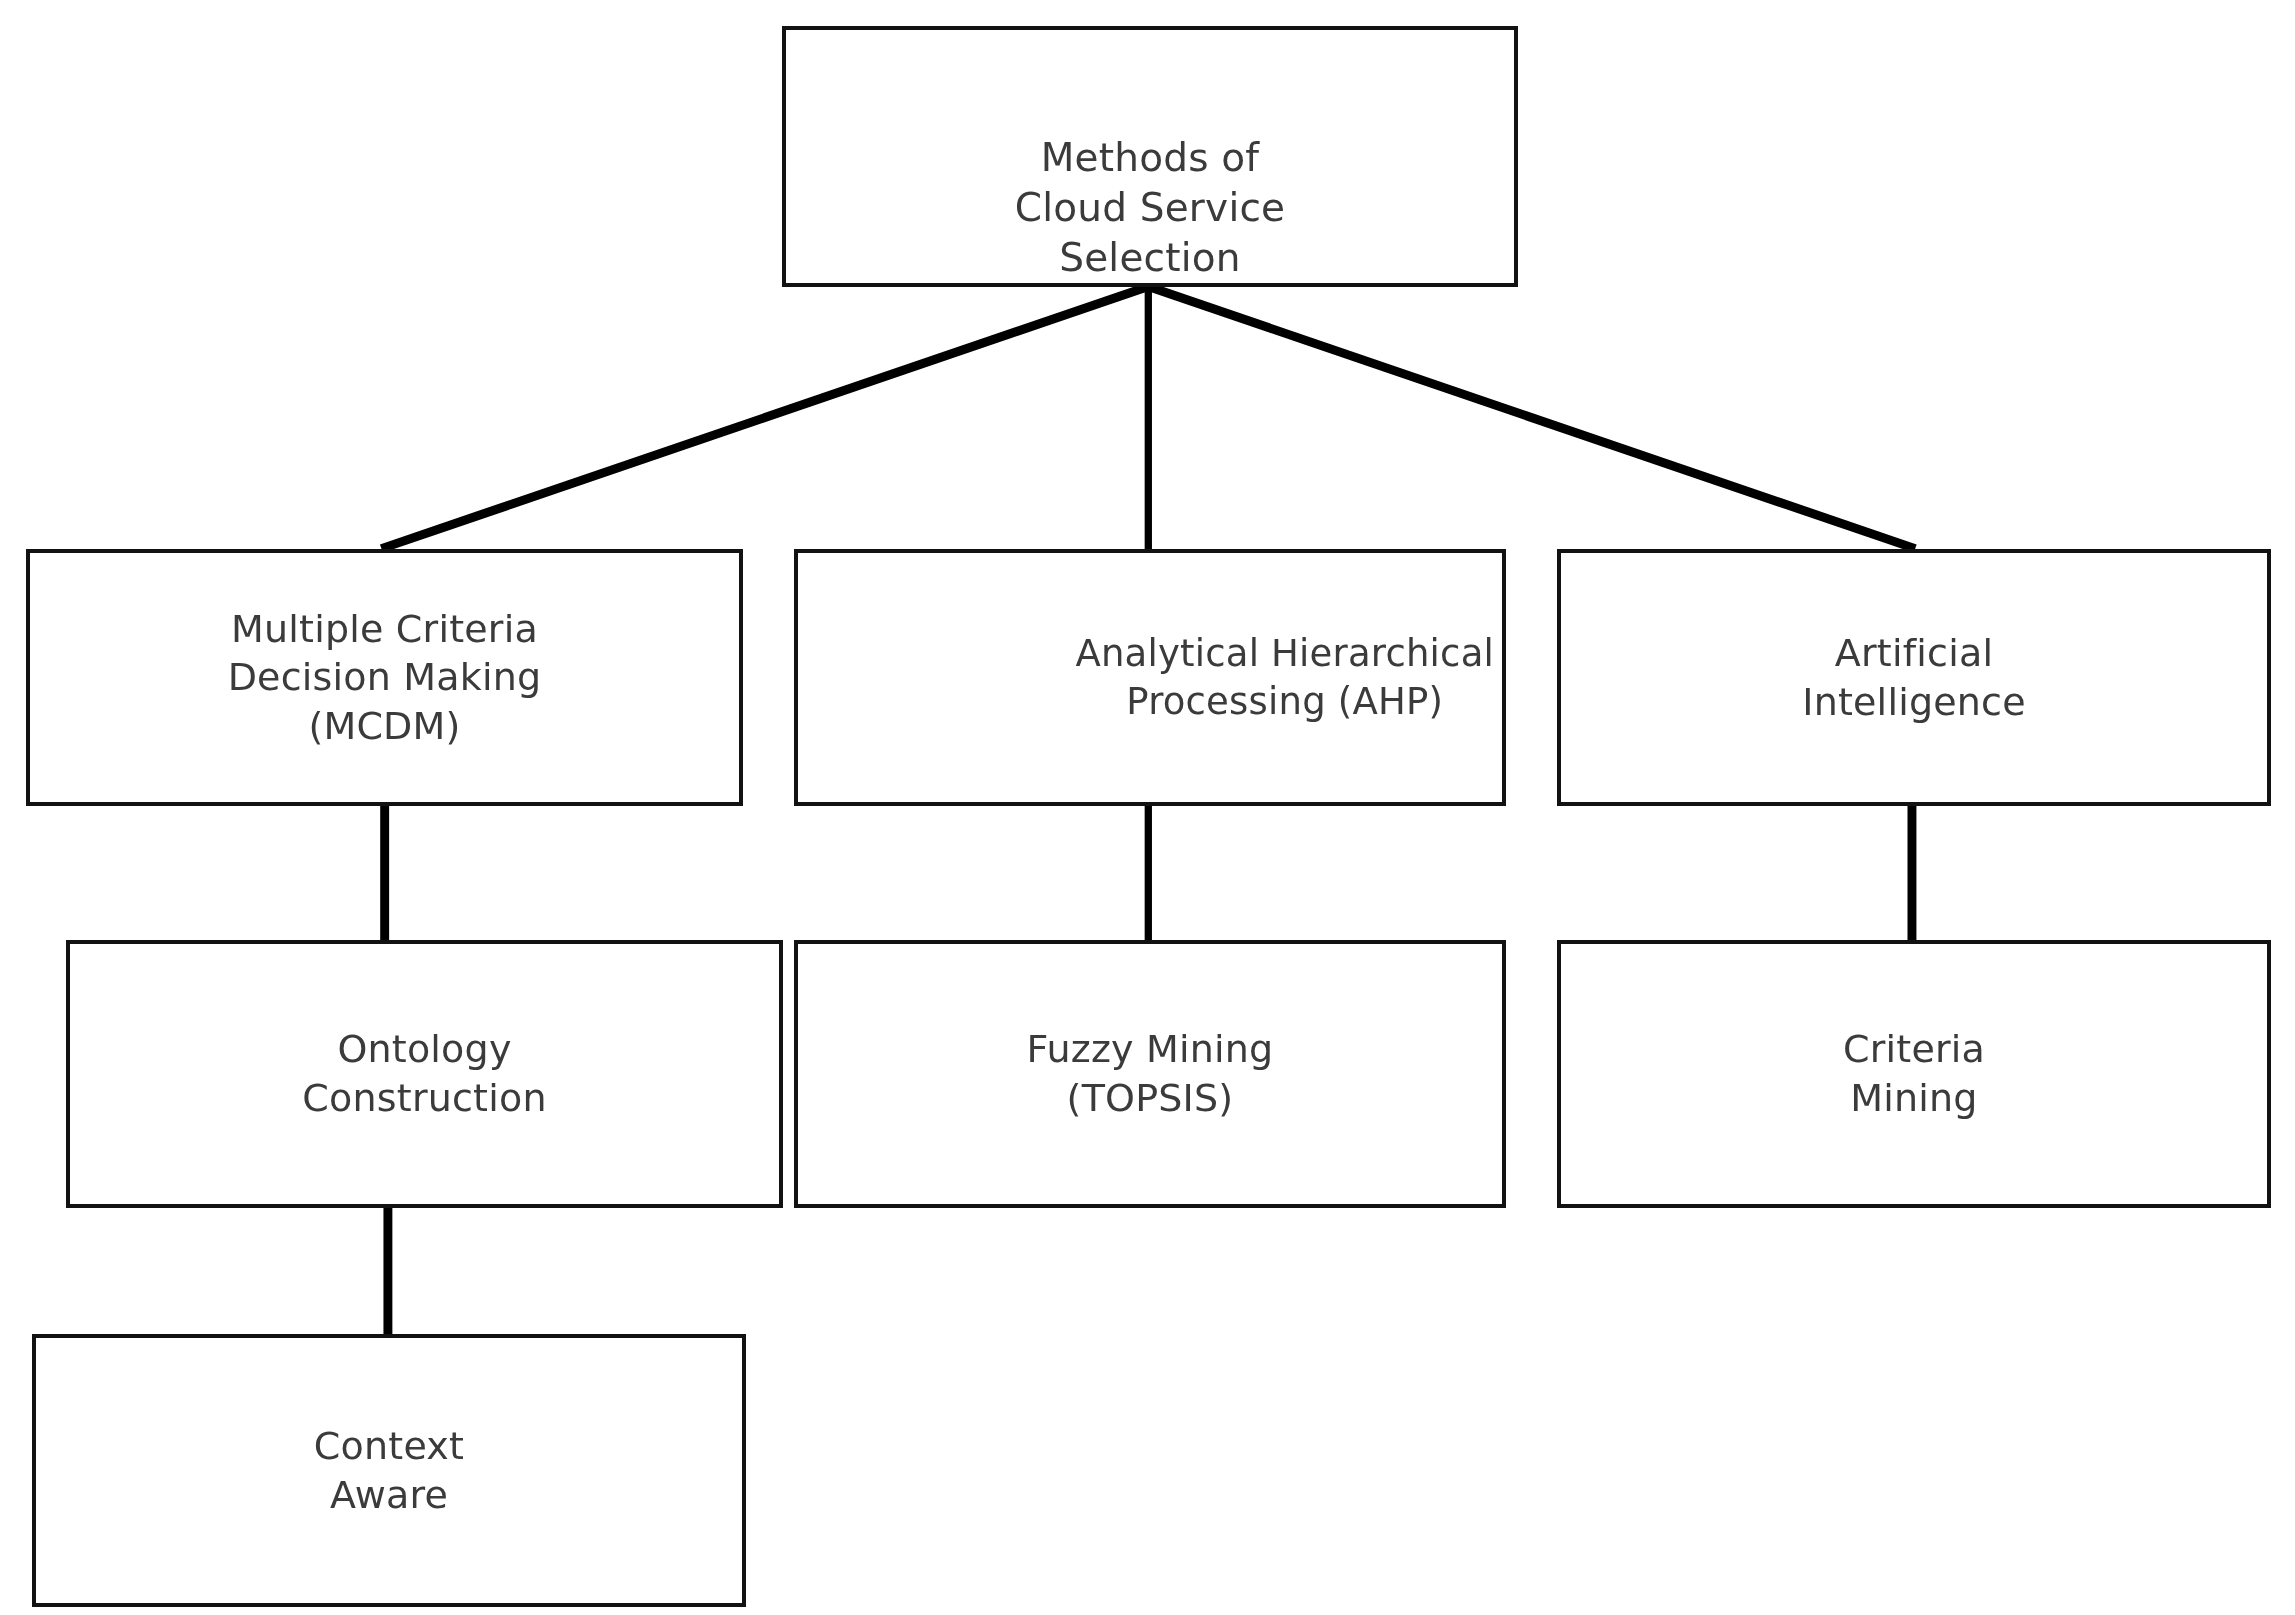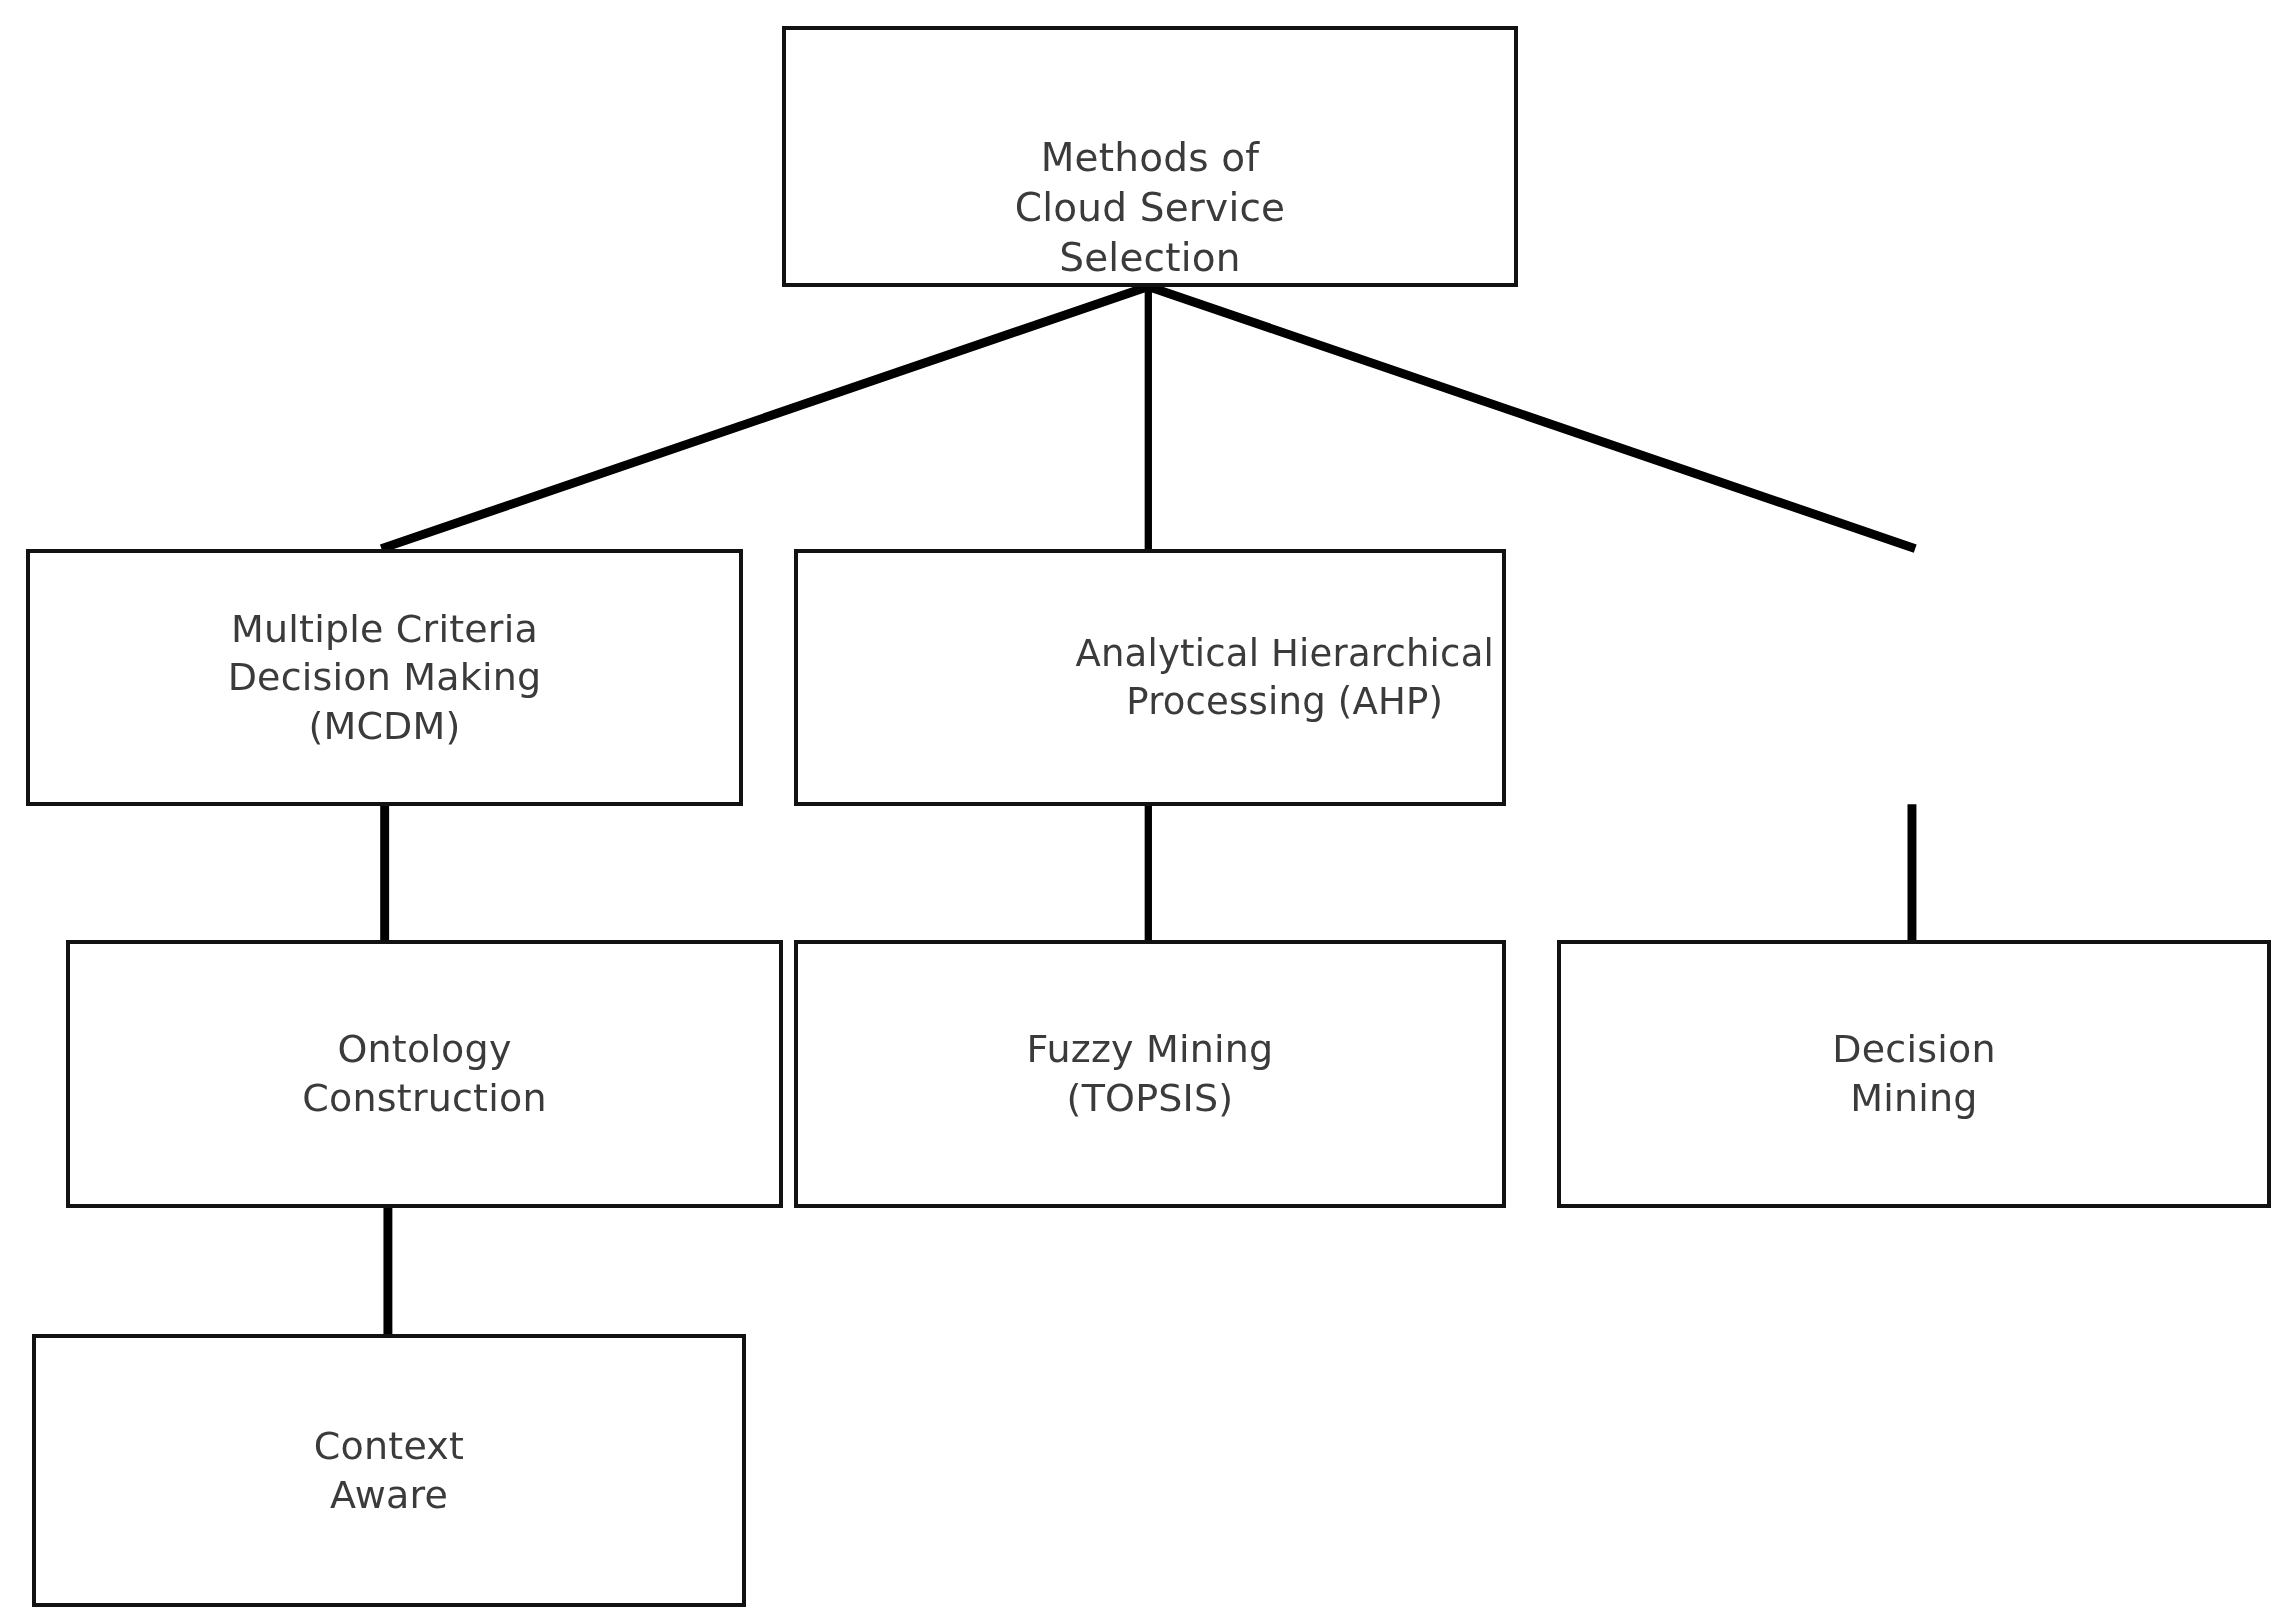--- a/index.html
+++ b/index.html
@@ -91,33 +91,37 @@
     <span class="node-label">Multiple Criteria
 Decision Making
 (MCDM)</span>
   </div>
 
   <div class="node" id="node-ahp">
     <span class="node-label">Analytical Hierarchical
 Processing (AHP)</span>
   </div>
 
+  <div class="node" id="node-ai">
+    <span class="node-label">Artificial
+Intelligence</span>
+  </div>
 
   <div class="node" id="node-ontology">
     <span class="node-label">Ontology
 Construction</span>
   </div>
 
   <div class="node" id="node-fuzzy">
     <span class="node-label">Fuzzy Mining
 (TOPSIS)</span>
   </div>
 
   <div class="node" id="node-opinion">
-    <span class="node-label">Decision
+    <span class="node-label">Criteria
 Mining</span>
   </div>
 
   <div class="node" id="node-context">
     <span class="node-label">Context
 Aware</span>
   </div>
 
 </div>
 

